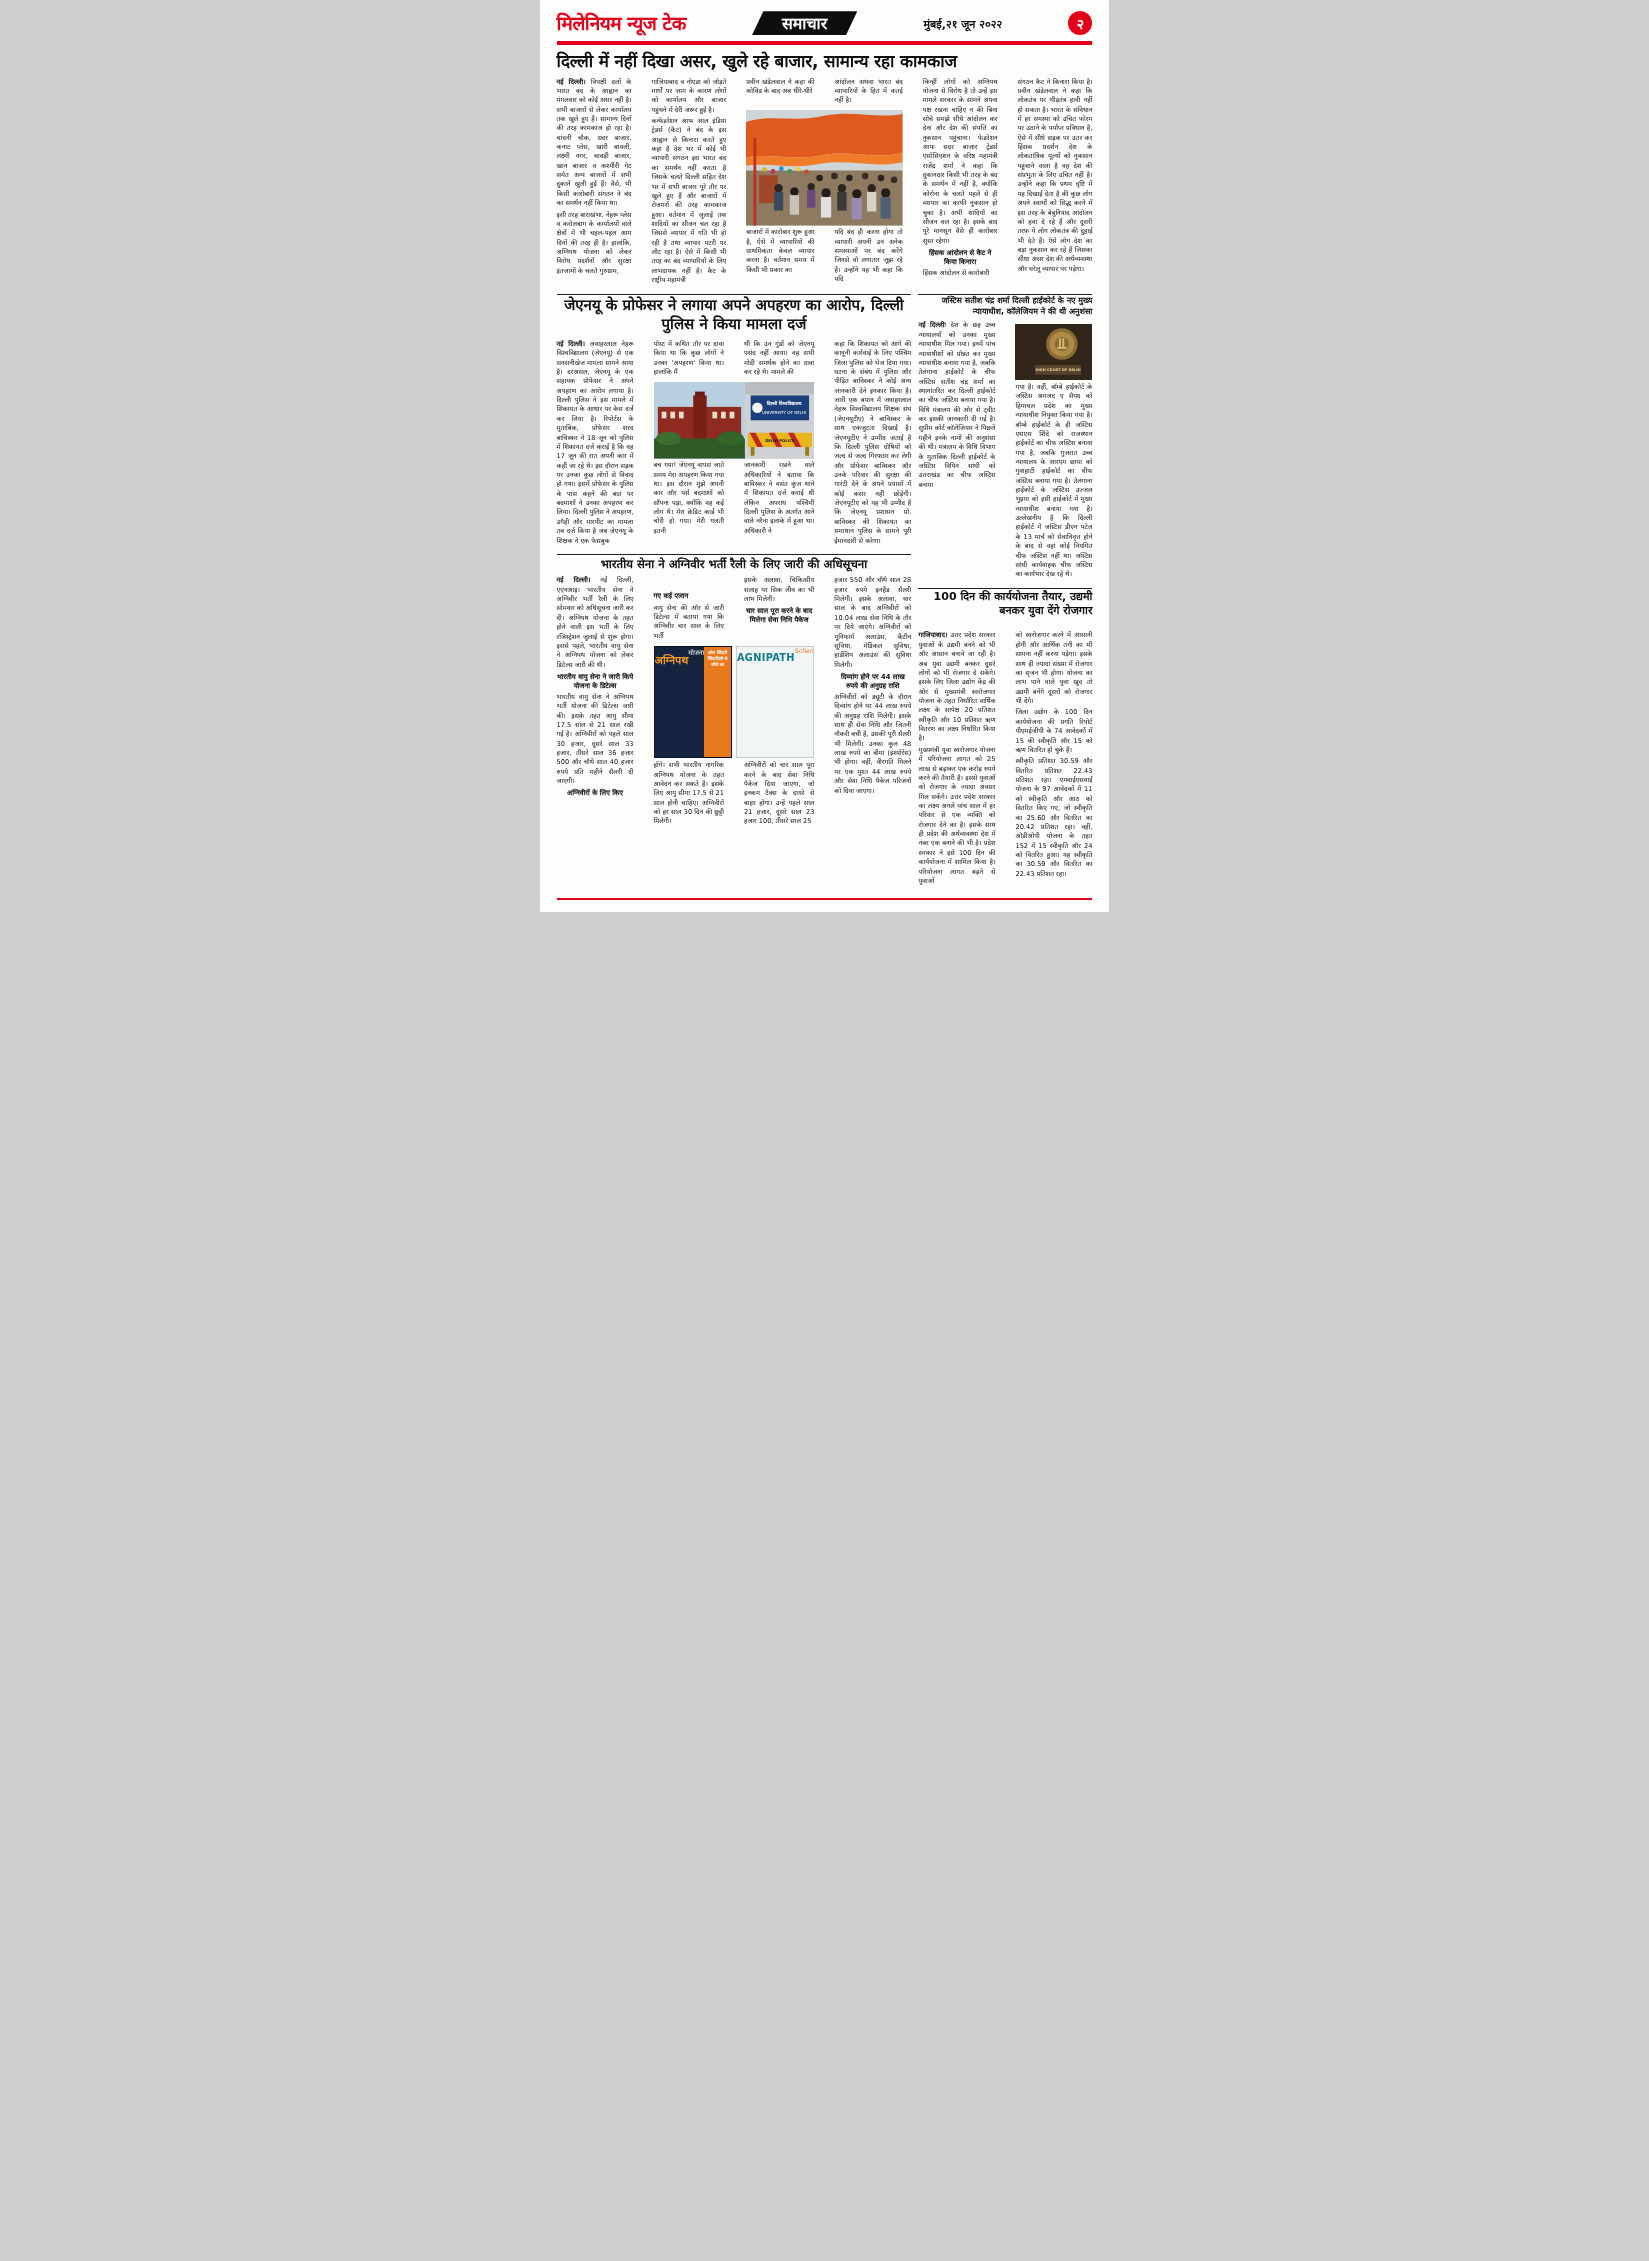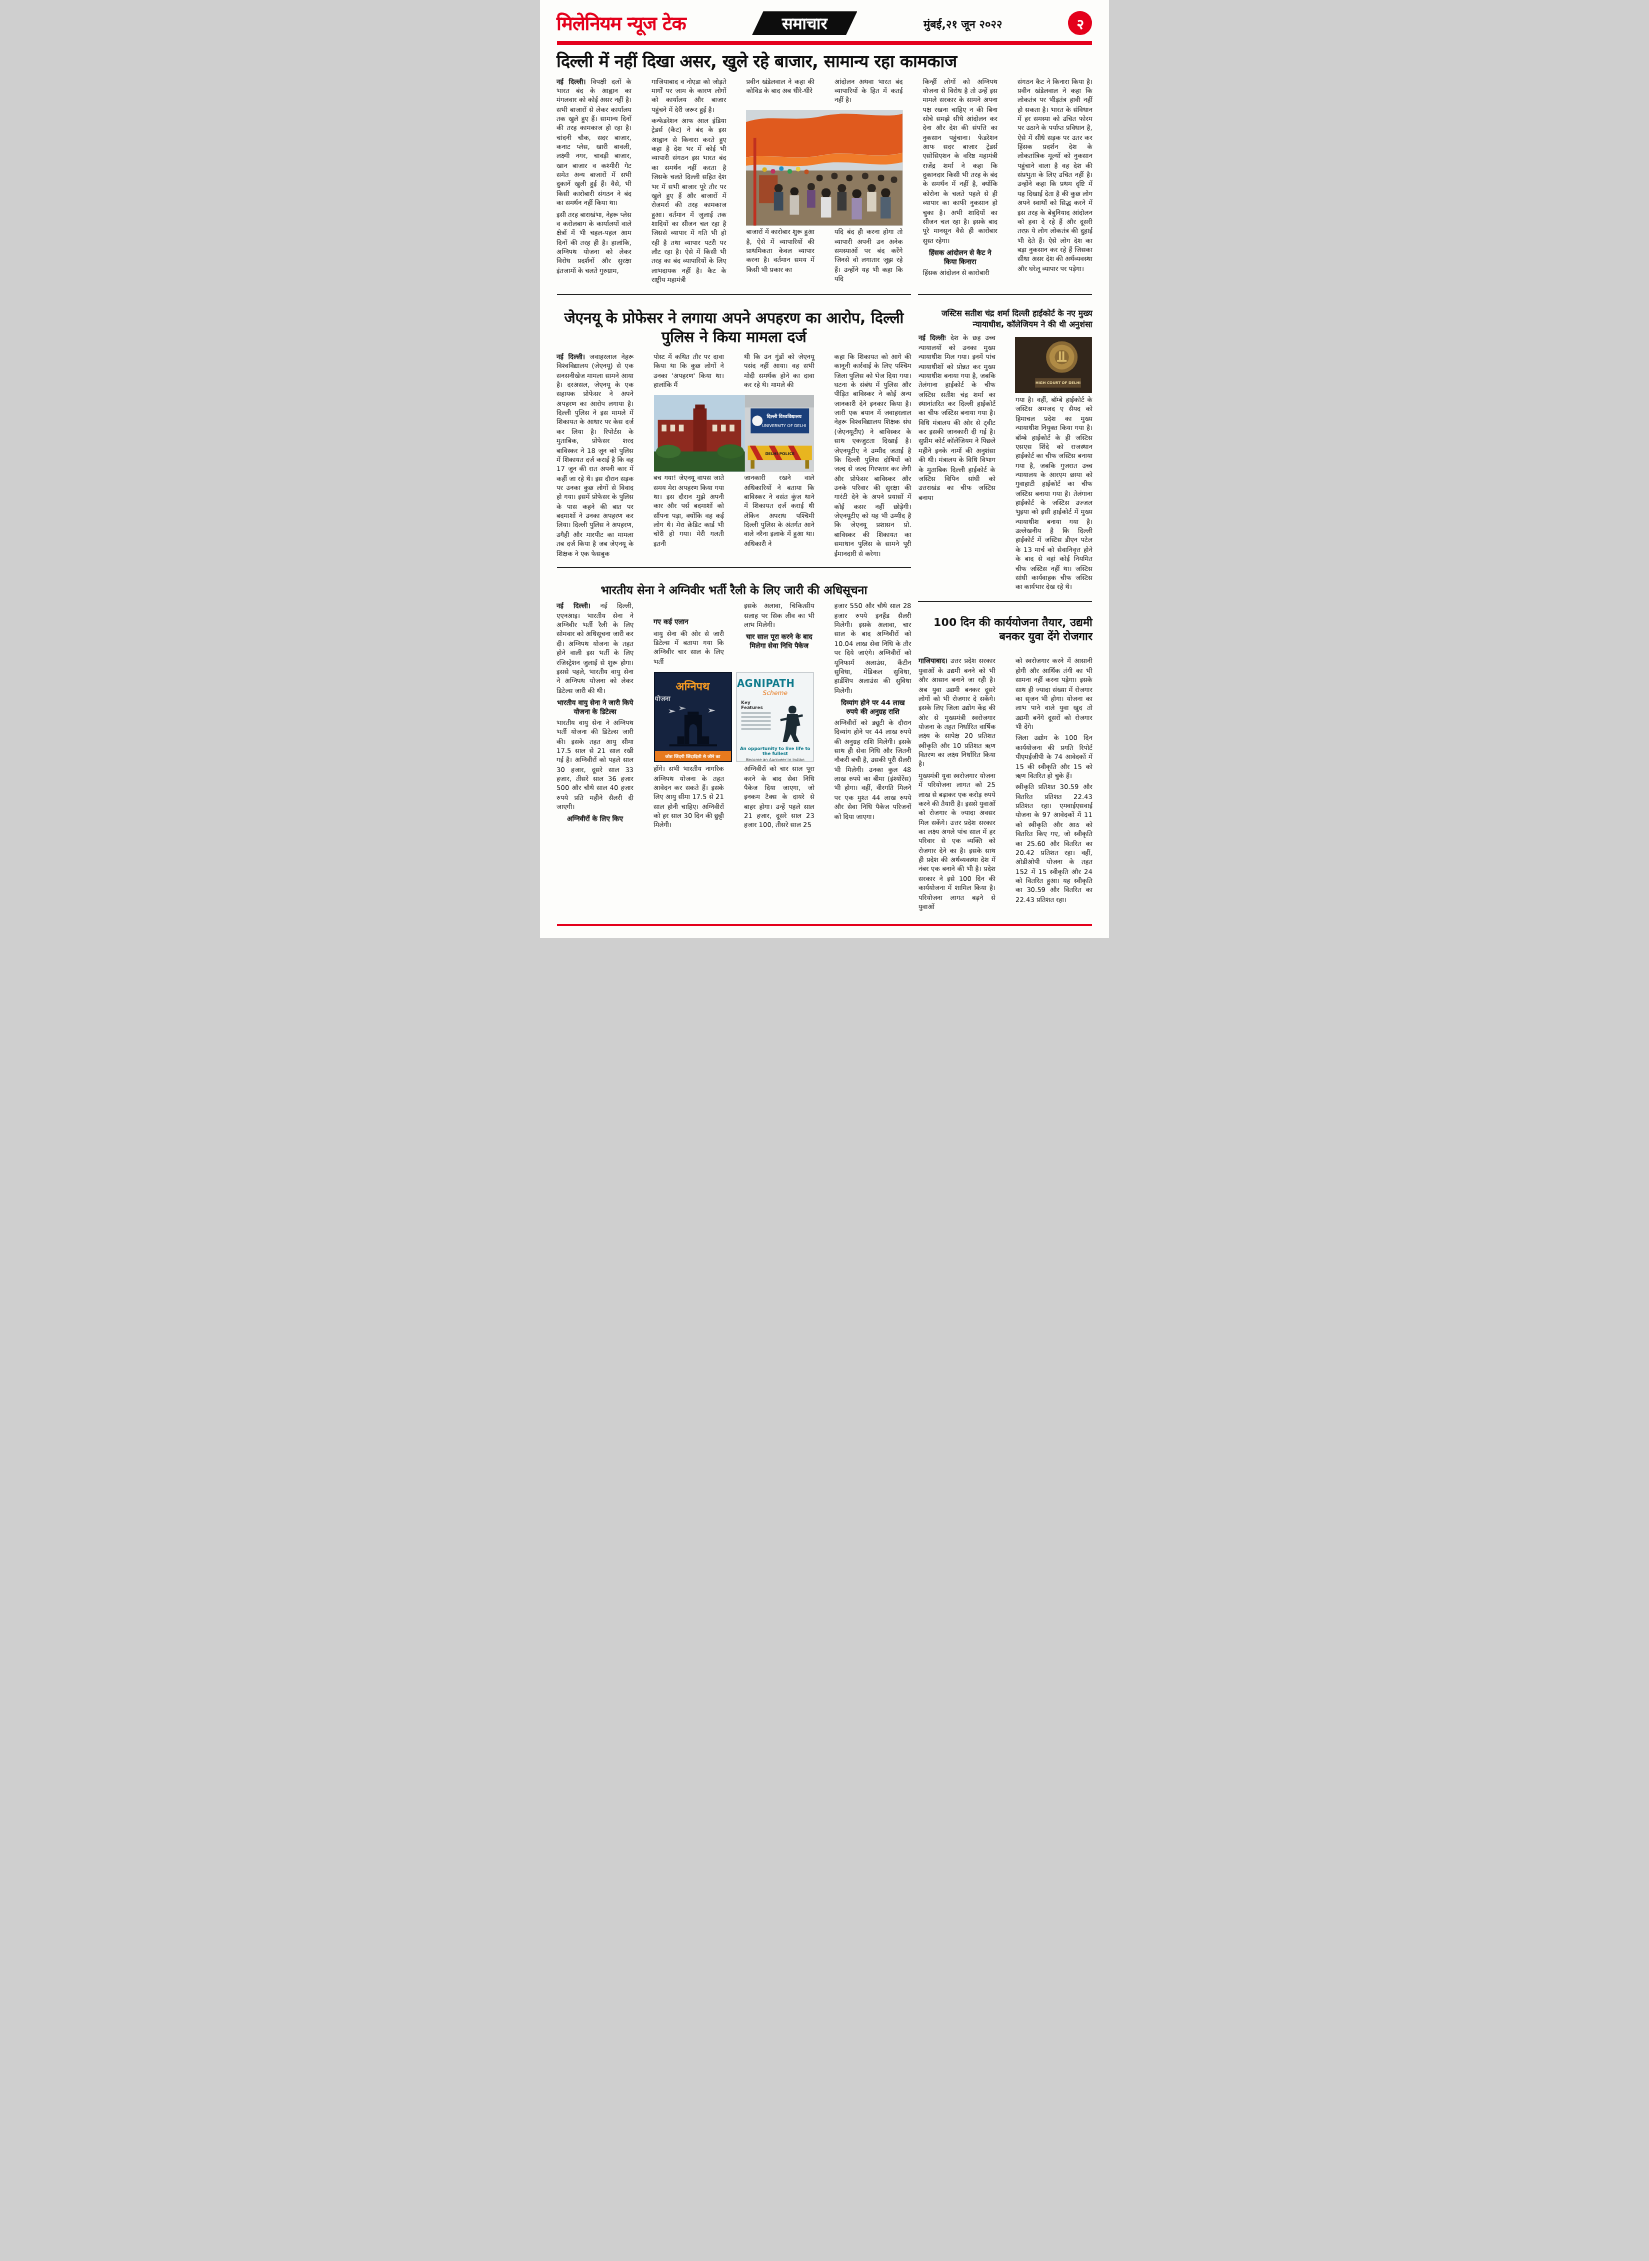--- a/index.html
+++ b/index.html
@@ -25,28 +25,28 @@
   
   .cols{display:flex;gap:20px}
   .col{flex:1 1 0;min-width:0}
   .col2x{flex:2.09 1 0;min-width:0}
   .bt{font-size:6.6px;line-height:1.42;text-align:justify;margin:0 0 2.1px}
   .lead{font-weight:700}
   .subhead{font-size:6.8px;font-weight:700;text-align:center;line-height:1.35;margin:2.6px 0 2.1px}
   .main-row{display:flex;gap:7.2px;margin-top:6.2px}
   .left-zone{flex:0 0 66.2%;max-width:66.2%}
   .right-zone{flex:1;min-width:0}
-  .rule-top{border-top:0.8px solid #222;padding-top:14px;margin-top:6.2px}
+  .rule-top{border-top:0.8px solid #222;padding-top:1px;margin-top:6.2px}
 
   .photo{width:100%;display:block;margin:2.6px 0;background:#ddd}
   svg{display:block}
 
   
   .posters{display:flex;gap:4.1px;margin:3.1px 0}
-  .poster{flex:1 1 0;min-width:0;height:90px;display:flex;flex-direction:column;overflow:hidden}
+  .poster{flex:1 1 0;min-width:0;height:112px;display:flex;flex-direction:row;overflow:hidden}
   .poster-hi{background:#15233f;color:#fff;border:0.5px solid #0b1426}
   .poster-hi .p-title{color:#f59a23;font-size:11px;font-weight:800;text-align:center;margin-top:5.2px}
   .poster-hi .p-sub{color:#fff;font-size:6.7px;margin-top:1px}
   .poster-hi .p-art{flex:1}
   .poster-hi .p-strip{background:#e87a1e;color:#fff;font-size:4.4px;text-align:center;padding:2.1px 1.6px;font-weight:700}
   .poster-en{background:#f2f5f6;border:0.5px solid #c9ced1;color:#222}
   .poster-en .p-title{color:#0e7a8c;font-size:9.8px;font-weight:700;margin-top:5.2px;letter-spacing:0.3px}
   .poster-en .p-sub{color:#e87a1e;font-size:6.2px;font-style:italic;text-align:center}
   .poster-en .p-mid{flex:1;display:flex;gap:3.1px;padding:3.1px 4.1px}
   .poster-en .p-feats{width:44%}

